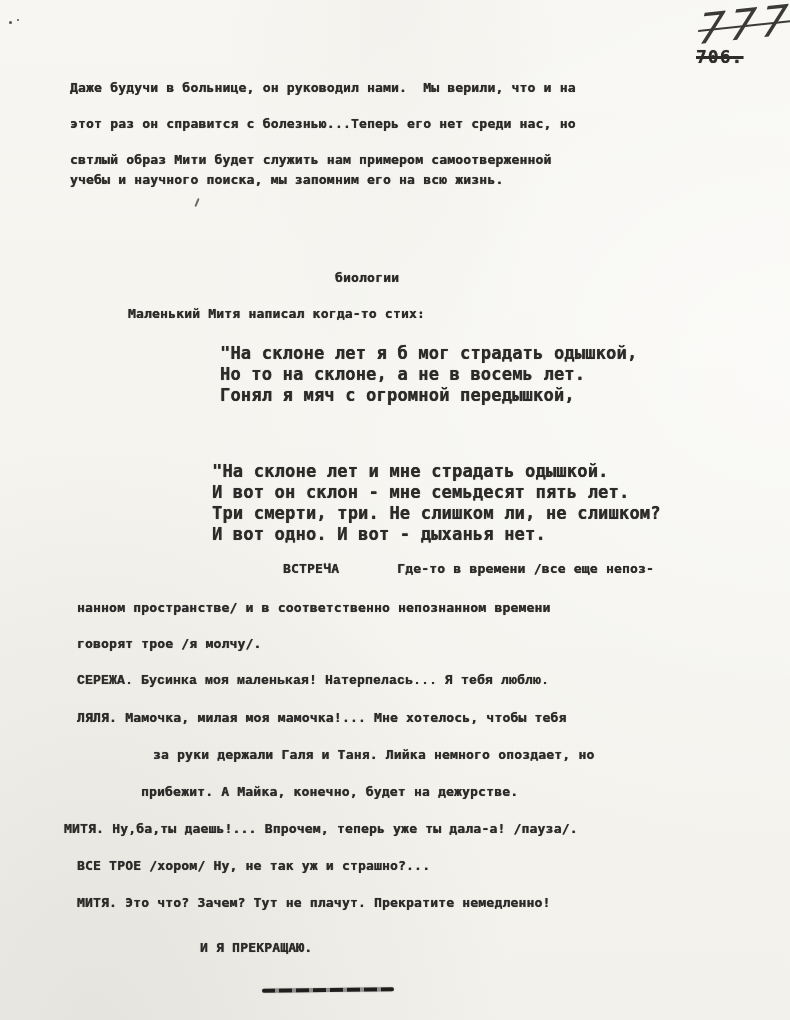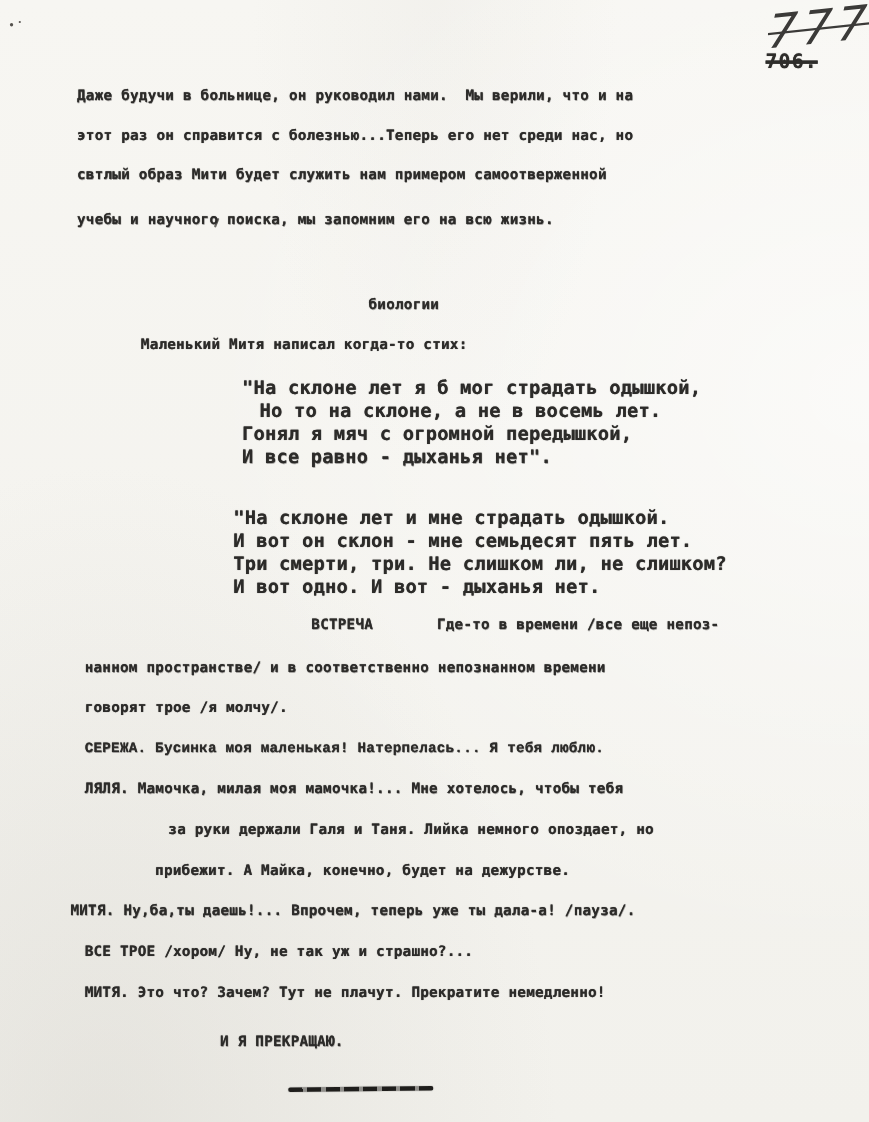--- a/index.html
+++ b/index.html
@@ -86,29 +86,28 @@
   <div class="speck" style="left:9px;top:21px;width:3px;height:3px;"></div>
   <div class="speck" style="left:17px;top:19px;width:2px;height:2px;"></div>
   <div class="ink-mark"></div>
 
   <div class="hw-number">777</div>
   <div class="struck-number">706.</div>
 
   <div class="line" style="left:70px;top:80px;">Даже будучи в больнице, он руководил нами.  Мы верили, что и на</div>
   <div class="line" style="left:70px;top:116px;">этот раз он справится с болезнью...Теперь его нет среди нас, но</div>
   <div class="line" style="left:70px;top:152px;">свтлый образ Мити будет служить нам примером самоотверженной</div>
-  <div class="line" style="left:70px;top:193px;">учебы и научного поиска, мы запомним его на всю жизнь.</div>
+  <div class="line" style="left:70px;top:172px;">учебы и научного поиска, мы запомним его на всю жизнь.</div>
 
   <div class="line" style="left:335px;top:270px;">биологии</div>
 
   <div class="line" style="left:128px;top:306px;">Маленький Митя написал когда-то стих:</div>
   <div class="line poemline" style="left:220px;top:343px;">"На склоне лет я б мог страдать одышкой,</div>
-  <div class="line poemline" style="left:220px;top:364px;margin-left:16px;">Но то на склоне, а не в восемь лет.</div>
+  <div class="line poemline" style="left:220px;top:364px;">Но то на склоне, а не в восемь лет.</div>
   <div class="line poemline" style="left:220px;top:385px;">Гонял я мяч с огромной передышкой,</div>
-  <div class="line poemline" style="left:220px;top:406px;">И все равно - дыханья нет".</div>
 
   <div class="line poemline" style="left:212px;top:461px;">"На склоне лет и мне страдать одышкой.</div>
   <div class="line poemline" style="left:212px;top:482px;">И вот он склон - мне семьдесят пять лет.</div>
   <div class="line poemline" style="left:212px;top:503px;">Три смерти, три. Не слишком ли, не слишком?</div>
   <div class="line poemline" style="left:212px;top:524px;">И вот одно. И вот - дыханья нет.</div>
 
   <div class="line" style="left:283px;top:561px;"><span>ВСТРЕЧА</span><span class="heading-gap"></span><span>Где-то в времени /все еще непоз-</span></div>
   <div class="line" style="left:77px;top:600px;">нанном пространстве/ и в соответственно непознанном времени</div>
   <div class="line" style="left:77px;top:636px;">говорят трое /я молчу/.</div>
 

